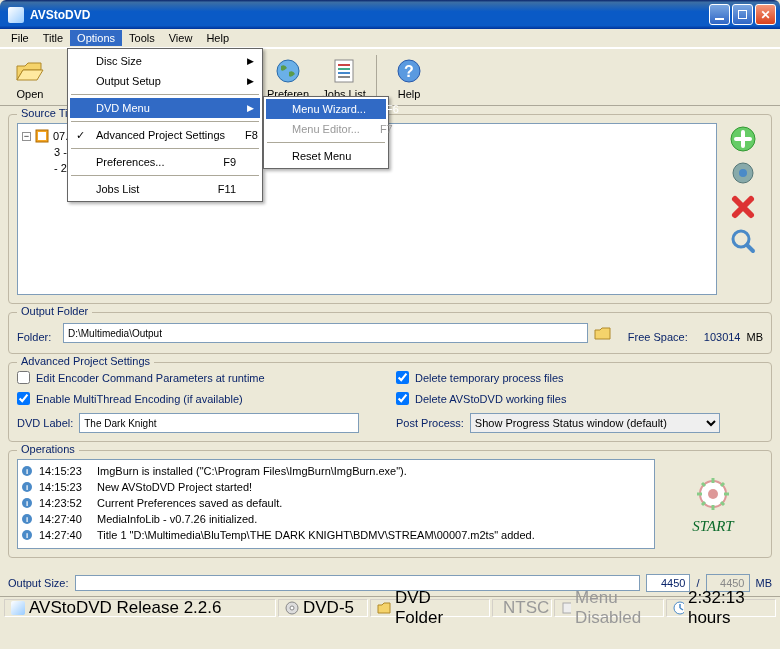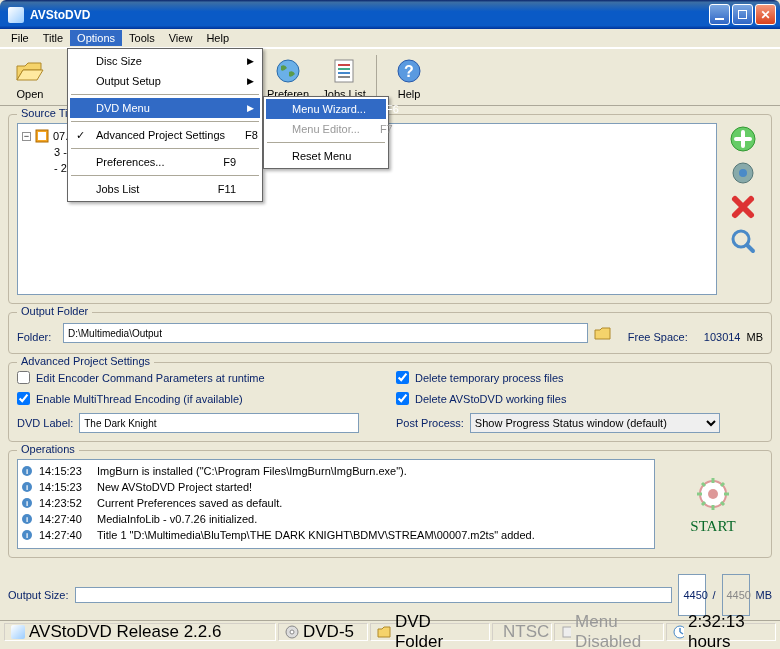--- a/index.html
+++ b/index.html
@@ -59,27 +59,27 @@
 .dvdlabel { display: flex; align-items: center; gap: 6px; }
 .dvdlabel .textinput { width: 280px; }
 .postprocess { display: flex; align-items: center; gap: 6px; }
 .postprocess select { width: 250px; height: 20px; border: 1px solid #7f9db9; font-family: inherit; font-size: 11px; }
 
 
 .ops { display: flex; gap: 8px; align-items: stretch; }
 .oplist { flex: 1; background: #fff; border: 1px solid #7f9db9; padding: 3px 2px 3px 3px; height: 90px; overflow-y: scroll; }
 .oplist .row { display: flex; align-items: center; gap: 6px; padding: 1px 0; line-height: 14px; }
 .oplist .row .t { width: 52px; }
-.startbtn { width: 100px; display: flex; flex-direction: column; align-items: center; justify-content: center; }
+.startbtn { width: 100px; display: flex; flex-direction: column; align-items: center; justify-content: center; font-style: italic; }
 .startbtn .lbl { color: #0a6a2a; font-size: 15px; font-family: "Comic Sans MS", cursive; margin-top: 4px; }
 
 
 .outsize { display: flex; align-items: center; gap: 6px; padding: 4px 8px; color: #0a246a; }
 .outsize .bar { flex: 1; height: 16px; border: 1px solid #7f9db9; background: #fff; }
-.outsize .val { display: inline-block; border: 1px solid #7f9db9; background: #fff; width: 28px; text-align: right; padding: 14px 4px; }
+.outsize .val { display: inline-block; border: 1px solid #7f9db9; background: #fff; width: 44px; text-align: right; padding: 2px 4px; }
 .outsize .val.dis { background: #ece9d8; color: #888; }
 
 
 .statusbar { height: 22px; border-top: 1px solid #aca899; display: flex; align-items: center; font-size: 17px; padding: 0 4px; gap: 2px; }
 .statusbar .sbitem { border: 1px solid #d4d0c8; border-right-color: #fff; border-bottom-color: #fff; height: 18px; display: flex; align-items: center; padding: 0 6px; gap: 4px; }
 .statusbar .sbitem.flex { flex: 1; }
 .statusbar .sbitem.dis { color: #999; }
 
 
 .dropdown { position: absolute; background: #fff; border: 1px solid #666; box-shadow: 2px 2px 3px rgba(0,0,0,0.3); z-index: 100; padding: 2px; }

